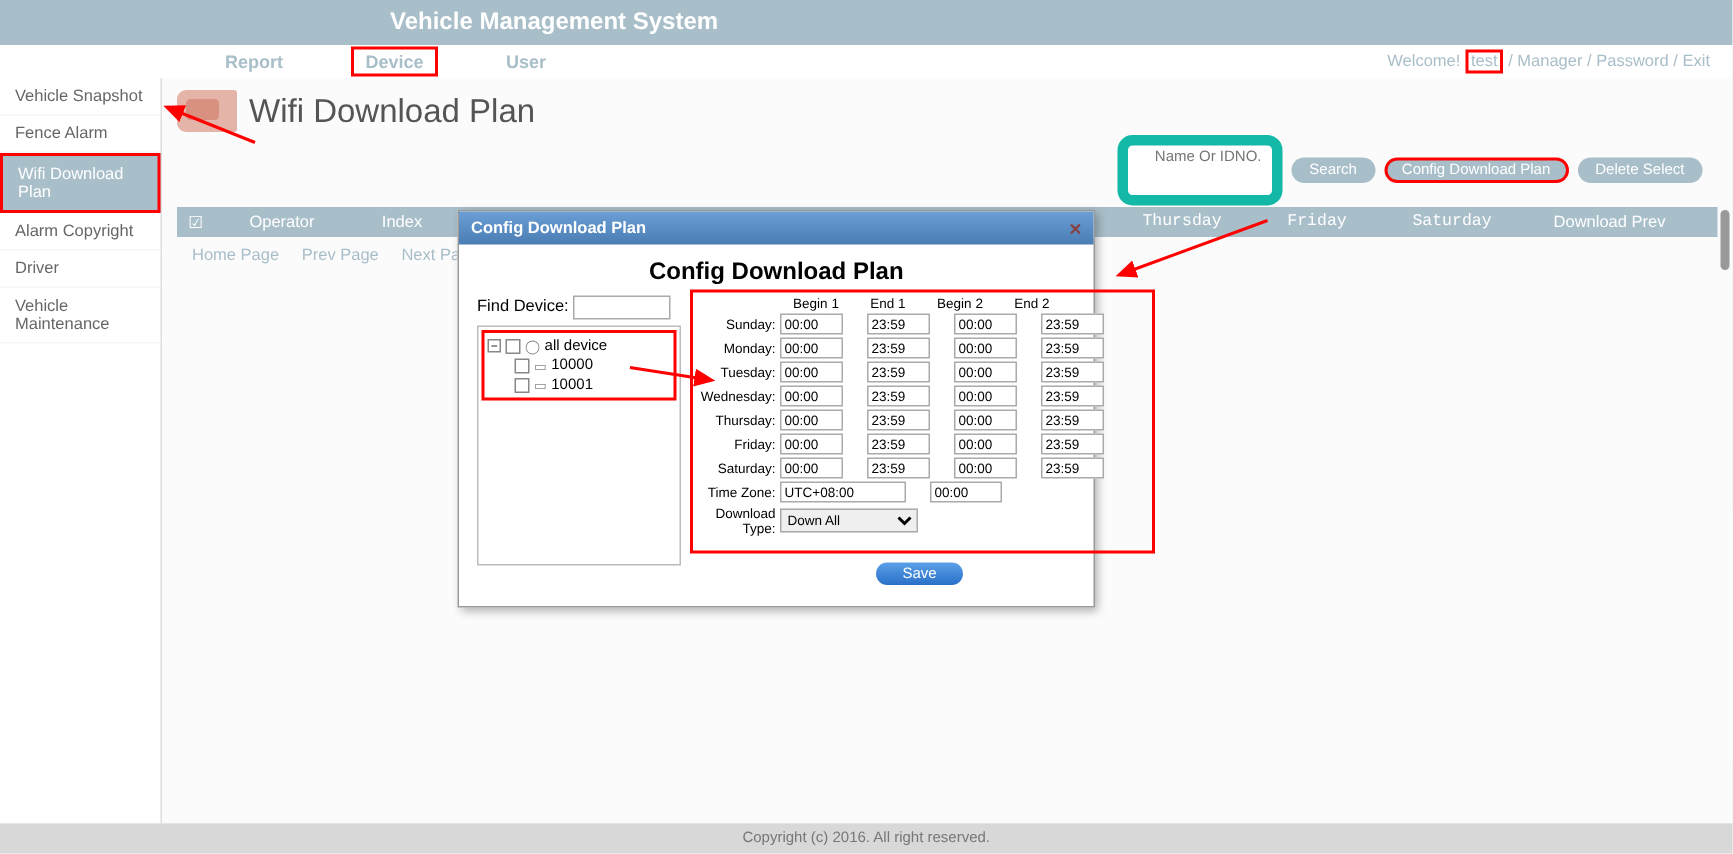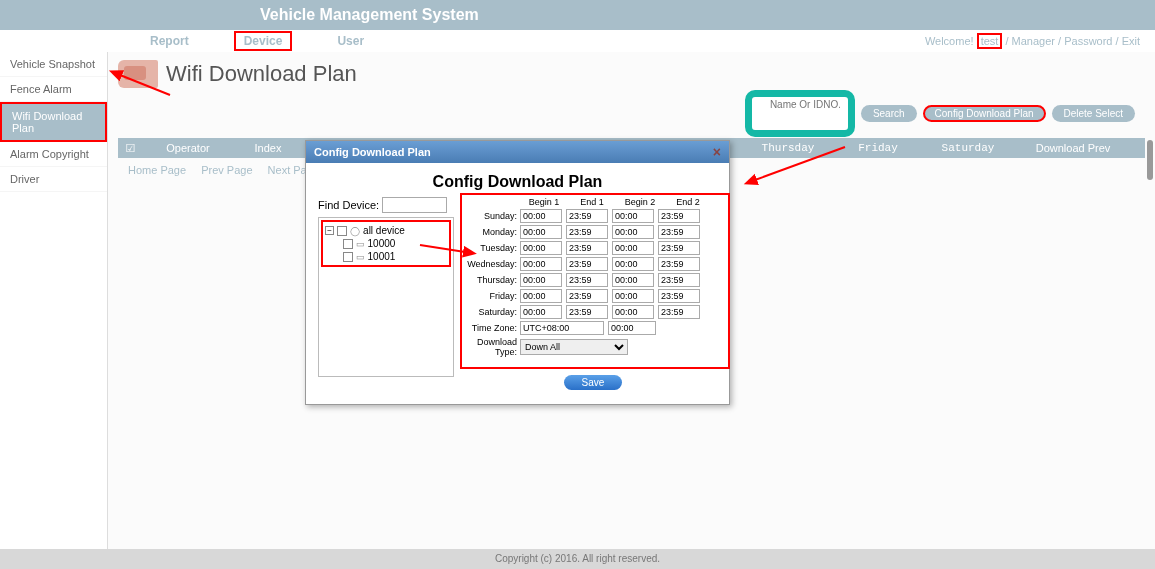--- a/index.html
+++ b/index.html
@@ -52,21 +52,21 @@
 .tree-row.indent { padding-left: 18px; }
 .tree-exp { width: 9px; height: 9px; border: 1px solid #888; display: inline-flex; align-items: center; justify-content: center; font-size: 8px; line-height: 1; }
 .tree-chk { width: 10px; height: 10px; border: 1px solid #888; }
 .tree-ico { font-size: 9px; color: #888; }
 .form-area { flex: 1; font-size: 10px; }
 .form-hl { border: 2px solid #f00; padding: 2px 16px 8px 2px; margin: -4px -6px 2px -2px; }
 .col-heads { display: flex; margin-left: 56px; margin-bottom: 2px; }
 .col-heads div { width: 48px; text-align: center; font-size: 9px; }
 .frow { display: flex; align-items: center; margin-bottom: 2px; }
 .flabel { width: 56px; text-align: right; padding-right: 3px; font-size: 9px; }
-.finput { width: 42px; height: 14px; border: 1px solid #aaa; font-size: 9px; padding: 0 2px; margin-right: 4px; }
+.finput { width: 42px; height: 14px; border: 1px solid #aaa; font-size: 9px; padding: 0 2px; margin-right: 16px; }
 .fselect { height: 16px; border: 1px solid #aaa; font-size: 9px; }
 .save-btn { display: block; margin: 6px auto 0; background: linear-gradient(#5aa0e8,#2a70c8); color: #fff; border: none; border-radius: 9px; padding: 2px 18px; font-size: 10px; cursor: pointer; }
 .arrow { position: absolute; pointer-events: none; }
 .arrow svg { overflow: visible; }
 .scrollbar-stub { position: absolute; right: 2px; top: 140px; width: 6px; height: 40px; background: #999; border-radius: 3px; }
 </style>
 </head>
 <body>
 
 <div class="topbar">
@@ -89,20 +89,21 @@
   </div>
 </div>
 
 <div class="main">
   <div class="sidebar">
     <div class="side-item">Vehicle Snapshot</div>
     <div class="side-item">Fence Alarm</div>
     <div class="side-item active">Wifi Download Plan</div>
     <div class="side-item">Alarm Copyright</div>
     <div class="side-item">Driver</div>
+    <div class="side-item">Vehicle Maintenance</div>
   </div>
 
   <div class="content">
     <div class="page-head">
       <div class="page-icon"></div>
       <div class="page-title">Wifi Download Plan</div>
     </div>
 
     <div class="action-row">
       <div class="search-wrap">
@@ -235,21 +236,21 @@
                 <input class="finput" value="23:59" style="">
               </div>
             </div>
           <div class="frow">
             <div class="flabel">Time Zone:</div>
             <input class="finput" style="width: 84px;" value="UTC+08:00">
             <input class="finput" style="width: 48px;" value="00:00">
           </div>
           <div class="frow">
             <div class="flabel">Download Type:</div>
-            <select class="fselect" style="width:108px">
+            <select class="fselect" style="width:92px">
               <option>Down All</option>
             </select>
           </div>
         </div>
         <button class="save-btn">Save</button>
       </div>
     </div>
   </div>
 </div>
 

